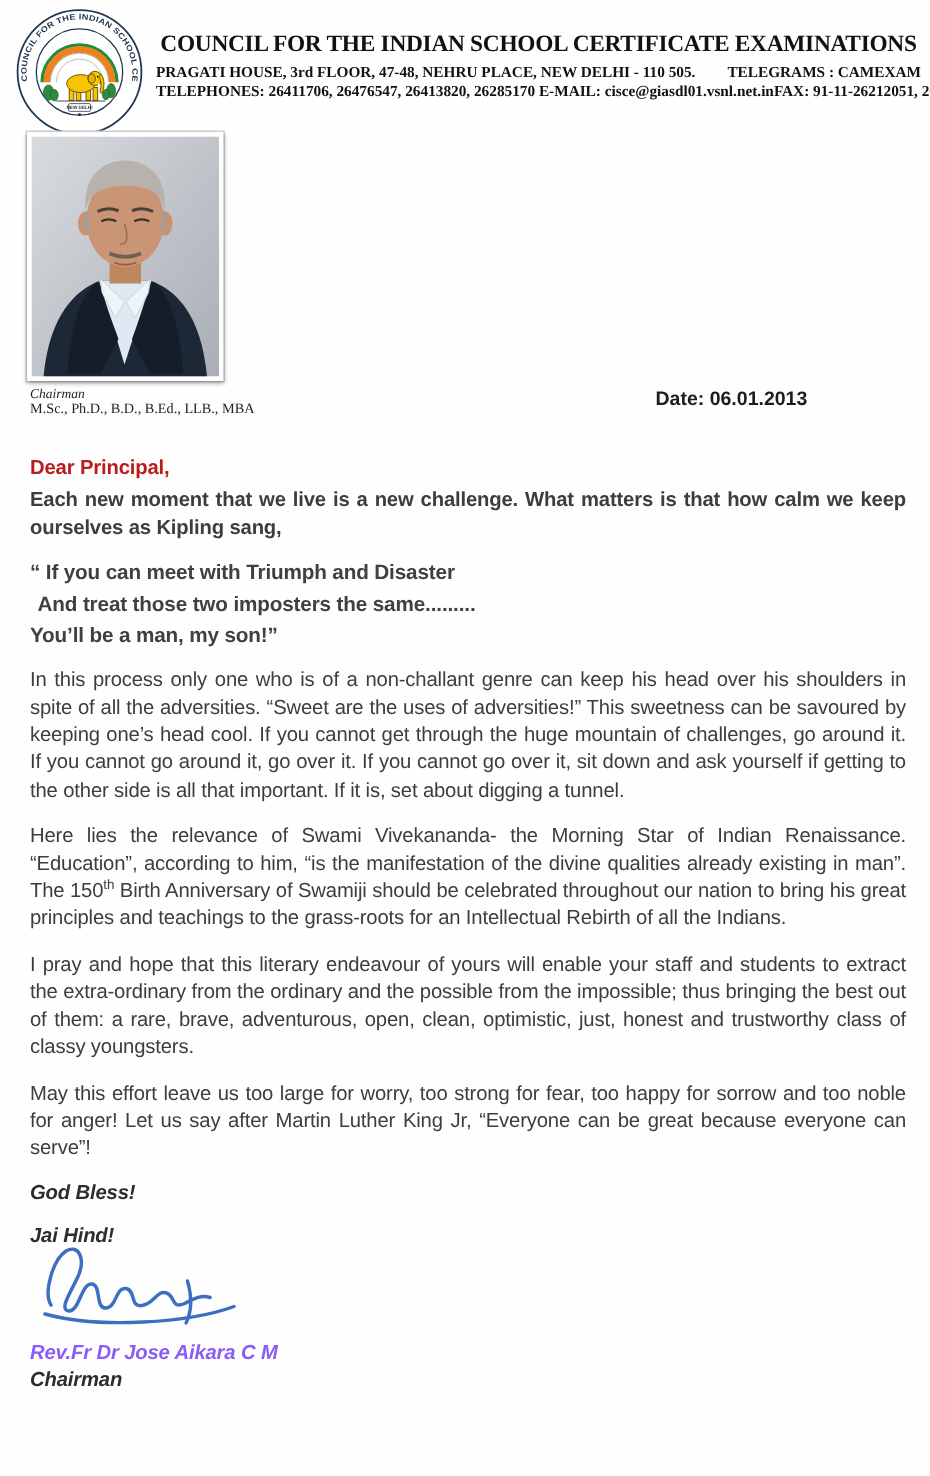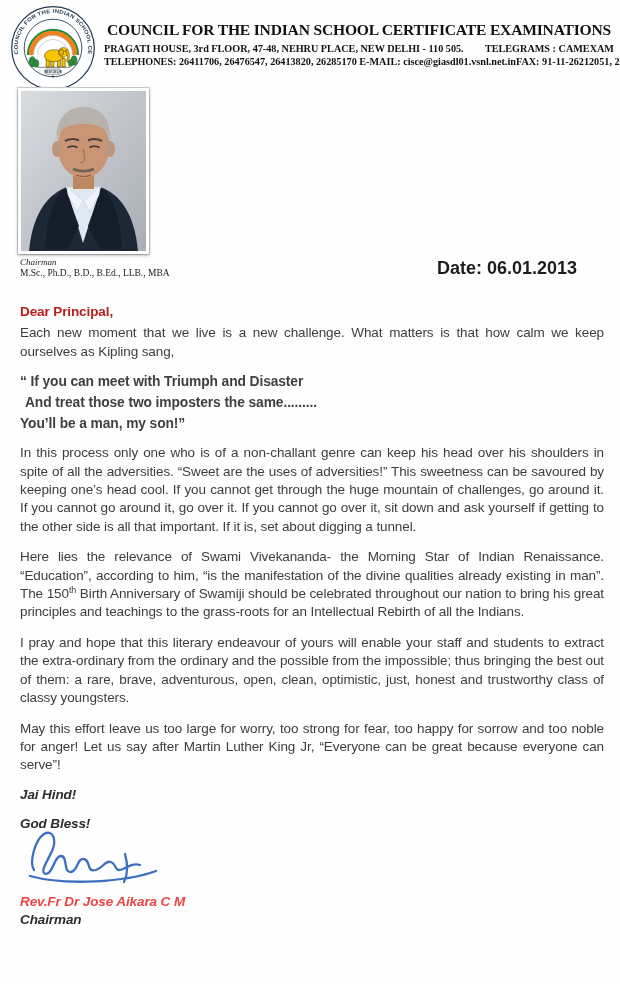--- a/index.html
+++ b/index.html
@@ -30,40 +30,40 @@
   .photo-frame { position:absolute; left:18px; top:88px; width:131px; height:166px;
                  background:#fff; padding:3px;
                  box-shadow:0 1px 3px rgba(0,0,0,.4), 0 0 0 1px #d8d8d8; }
   .photo-frame svg { display:block; }
   .photo-caption { position:absolute; left:20px; top:257px; width:250px;
                    font-family:"Liberation Serif", serif; color:#222; line-height:10.5px; }
   .cap-title { font-style:italic; font-size:9px; }
   .cap-name  { font-weight:bold; font-size:9.5px; }
   .cap-quals { font-size:9.5px; }
 
-  .date-line { position:absolute; left:437px; top:258px; font-size:18px;
+  .date-line { position:absolute; left:437px; top:258px; font-size:13px;
                font-weight:bold; color:#1c1c1c; }
 
   
   .body-block { position:absolute; left:20px; width:584px; top:303px;
                 font-size:13.5px; line-height:18.4px; letter-spacing:-0.1px;
                 text-align:justify; color:#3d3d3d; }
   .salutation { font-weight:bold; color:#b91c1c; }
-  .p1 { margin-top:3px; }
+  .p1 { margin-top:3px;font-weight:bold; }
   .quote { margin-top:10px; font-weight:bold; 
            line-height:21px; font-size:13.8px; color:#404040; text-align:left; }
   .quote .q2 { padding-left:5px; }
   .p2 { margin-top:10px; }
   .p3 { margin-top:12px; }
   .p4 { margin-top:12px; }
   .p5 { margin-top:12px; }
   sup { font-size:9px; vertical-align:super; line-height:0; }
   .slogan { margin-top:11px; font-weight:bold; font-style:italic; color:#2d2d2d; text-align:left; }
   .signature { margin-top:-8px; margin-left:6px; height:58px; width:160px; }
-  .sign-name { margin-top:4px; font-weight:bold; font-style:italic; color:#ef4444;
+  .sign-name { margin-top:4px; font-weight:bold; font-style:italic; color:#8b5cf6;
                line-height:18.4px; text-align:left; }
   .sign-title { font-weight:bold; font-style:italic; color:#2d2d2d; line-height:18.4px; text-align:left; }
 </style>
 </head>
 <body>
 
 <div class="page">
 
   <div class="header">
 
@@ -186,22 +186,22 @@
     </div>
 
     <p class="p2">In this process only one who is of a non-challant genre can keep his head over his shoulders in spite of all the adversities. “Sweet are the uses of adversities!” This sweetness can be savoured by keeping one’s head cool. If you cannot get through the huge mountain of challenges, go around it. If you cannot go around it, go over it. If you cannot go over it, sit down and ask yourself if getting to the other side is all that important. If it is, set about digging a tunnel.</p>
 
     <p class="p3"><span>Here lies the relevance of Swami Vivekananda- the Morning Star of Indian Renaissance. “Education”, according to him, “is the manifestation of the divine qualities already existing in man”. The 150</span><sup>th</sup><span> Birth Anniversary of Swamiji should be celebrated throughout our nation to bring his great principles and teachings to the grass-roots for an Intellectual Rebirth of all the Indians.</span></p>
 
     <p class="p4">I pray and hope that this literary endeavour of yours will enable your staff and students to extract the extra-ordinary from the ordinary and the possible from the impossible; thus bringing the best out of them: a rare, brave, adventurous, open, clean, optimistic, just, honest and trustworthy class of classy youngsters.</p>
 
     <p class="p5">May this effort leave us too large for worry, too strong for fear, too happy for sorrow and too noble for anger! Let us say after Martin Luther King Jr, “Everyone can be great because everyone can serve”!</p>
 
+    <div class="slogan">God Bless!</div>
     <div class="slogan">Jai Hind!</div>
-    <div class="slogan">God Bless!</div>
 
     <svg class="signature" viewBox="0 0 160 58">
       <g fill="none" stroke="#3d6fc0" stroke-width="2.3" stroke-linecap="round">
         <path d="M 8 44 C 3 36 9 14 18 8 C 27 3 31 14 26 25 C 21 36 13 47 20 48 C 27 48 28 30 35 30 C 42 30 37 47 45 46 C 52 45 51 32 58 33 C 65 34 60 47 70 44 C 77 42 79 34 85 36 C 91 38 88 47 97 43 C 103 40 108 37 114 39"></path>
         <path d="M 99 28 C 103 42 101 50 98 56"></path>
         <path d="M 4 50 C 40 60 100 56 130 45"></path>
       </g>
     </svg>
 
     <div class="sign-name">Rev.Fr Dr Jose Aikara C M</div>

